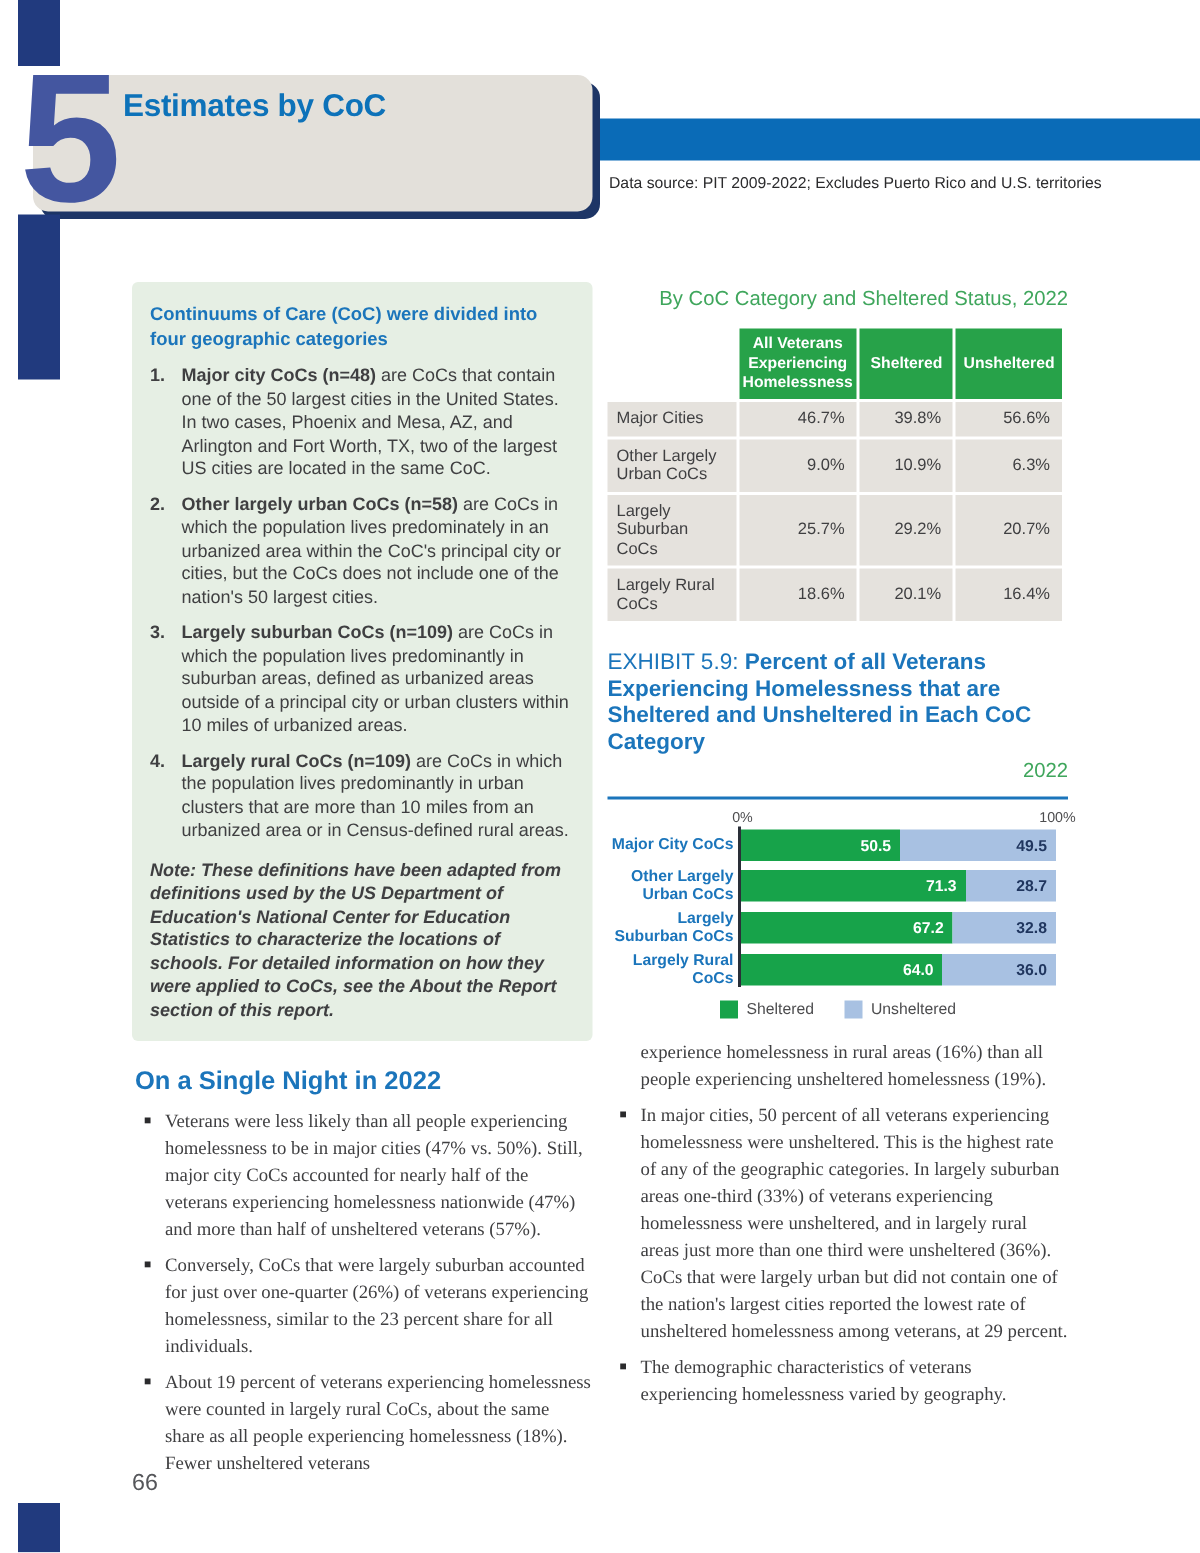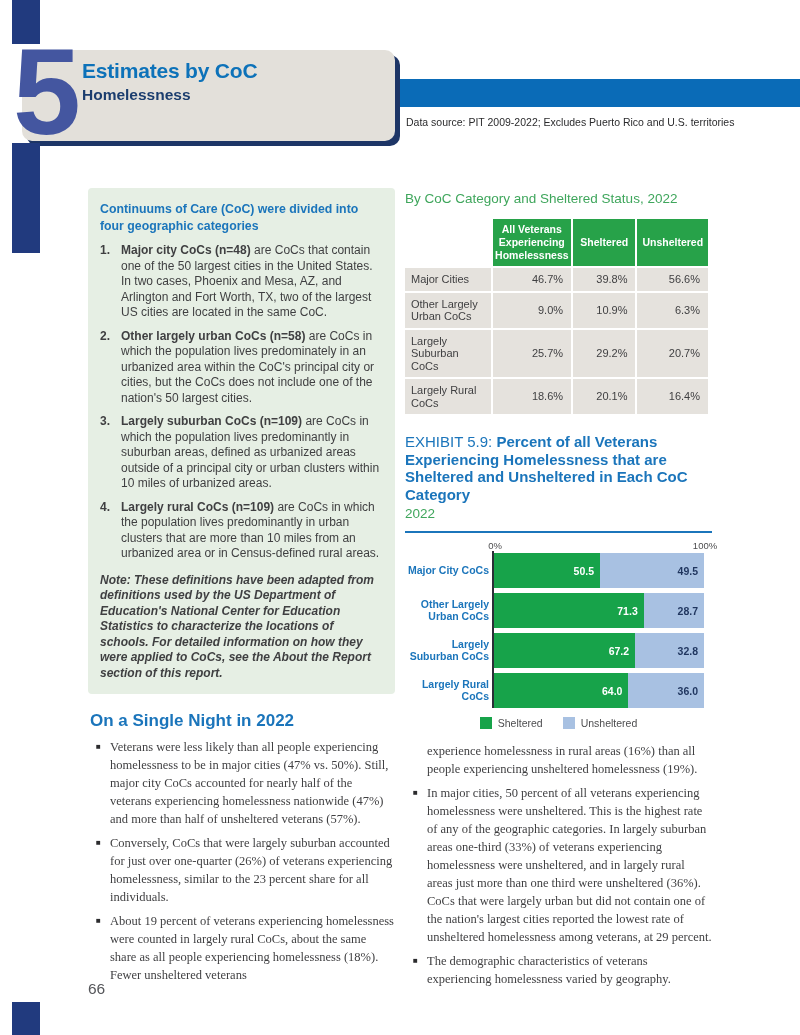--- a/index.html
+++ b/index.html
@@ -31,42 +31,42 @@
   .info-num  { width:21px; flex:none; font-weight:bold; }
   .info-note { font-size:12px; line-height:15.5px; font-weight:bold; font-style:italic; color:#3f3f41; margin-top:11px; }
   
   .section-heading { color:var(--heading-blue,#1b75bb); font-size:17px; font-weight:bold; margin:17px 0 7px 2px; }
   .bullet { display:flex; font-family:"Liberation Serif", serif; font-size:12.5px; line-height:18px; color:#3f3f41; margin-bottom:6px; }
   .bullet-marker { flex:none; width:22px; padding-left:8px; font-size:8px; line-height:18px; color:#2b2b2d; }
   .continuation { padding-left:22px; }
   
   .exhibit-heading { font-size:15px; line-height:17.5px; color:var(--heading-blue,#1b75bb); }
   .exhibit-name { font-weight:bold; }
-  .exhibit-sub { color:var(--subtitle-green,#3fa65c); font-size:13.5px; margin:3px 0 11px; }
+  .exhibit-sub { color:var(--subtitle-green,#3fa65c); font-size:13.5px; margin:3px 0 11px;text-align:right; }
   
   table { border-collapse:separate; border-spacing:2px; width:307px; margin-left:-2px; }
   th { background:var(--table-header-green,#27a249); color:#fff; font-size:10.5px; line-height:13px;
        font-weight:bold; text-align:center; vertical-align:middle; padding:4px 2px; }
   th.corner { background:transparent; }
   td { background:var(--row-gray,#e5e2dd); font-size:11px; line-height:12.5px; color:#3f3f41;
        vertical-align:middle; padding:5px 4px 5px 6px;margin-left:16px; }
   td.val { text-align:right; padding-right:8px; }
   
   .exhibit-59 { margin-top:17px; }
   .divider { height:2px; background:var(--heading-blue,#1b75bb); margin:10px 0 7px; }
   .chart { position:relative; }
   .axis-row { position:relative; height:13px; margin-left:90px; width:210px; font-size:9.5px; color:#4d4d4f; }
   .axis-row .t0   { position:absolute; left:0;    transform:translateX(-50%); }
   .axis-row .t100 { position:absolute; left:100%; transform:translateX(-50%); }
   .rows { position:relative; }
   .axis-line { position:absolute; left:87px; top:-2px; bottom:0; width:2px; background:#2a2f38; }
   .crow { display:flex; align-items:center; margin-bottom:5px; }
   .clabel { width:84px; flex:none; text-align:right; color:var(--heading-blue,#1b75bb);
             font-weight:bold; font-size:10.5px; line-height:11.5px; }
-  .cbar { display:flex; width:210px; height:35px; margin-left:5px; }
+  .cbar { display:flex; width:210px; height:21px; margin-left:5px; }
   .seg { height:100%; display:flex; align-items:center; justify-content:flex-end;
          padding-right:6px; font-size:10.5px; font-weight:bold; }
   .seg.sheltered   { background:var(--bar-green,#17a34a); color:#fff; }
   .seg.unsheltered { background:var(--bar-light-blue,#a8c1e2); color:#1f355e; }
   .legend { display:flex; justify-content:center; align-items:center; gap:20px;
             margin:9px 0 13px; font-size:10.5px; color:#4d4d4f; }
   .legend-item { display:flex; align-items:center; gap:6px; }
   .swatch { width:12px; height:12px; flex:none; }
   .swatch.sheltered   { background:var(--bar-green,#17a34a); }
   .swatch.unsheltered { background:var(--bar-light-blue,#a8c1e2); }
@@ -76,21 +76,20 @@
 </head>
 <body>
 
 <div class="page">
 
   <div class="navy-top"></div>
   <div class="band"></div>
   <div class="header-box">
     <div class="header-title">Estimates by CoC</div>
     <div class="header-sub">
-      <div>Homelessness</div>
     </div>
   </div>
   <div class="five">5</div>
   <div class="navy-mid"></div>
   <div class="datasource">Data source: PIT 2009-2022; Excludes Puerto Rico and U.S. territories</div>
 
   <div class="content">
 
     <div class="col">
 

